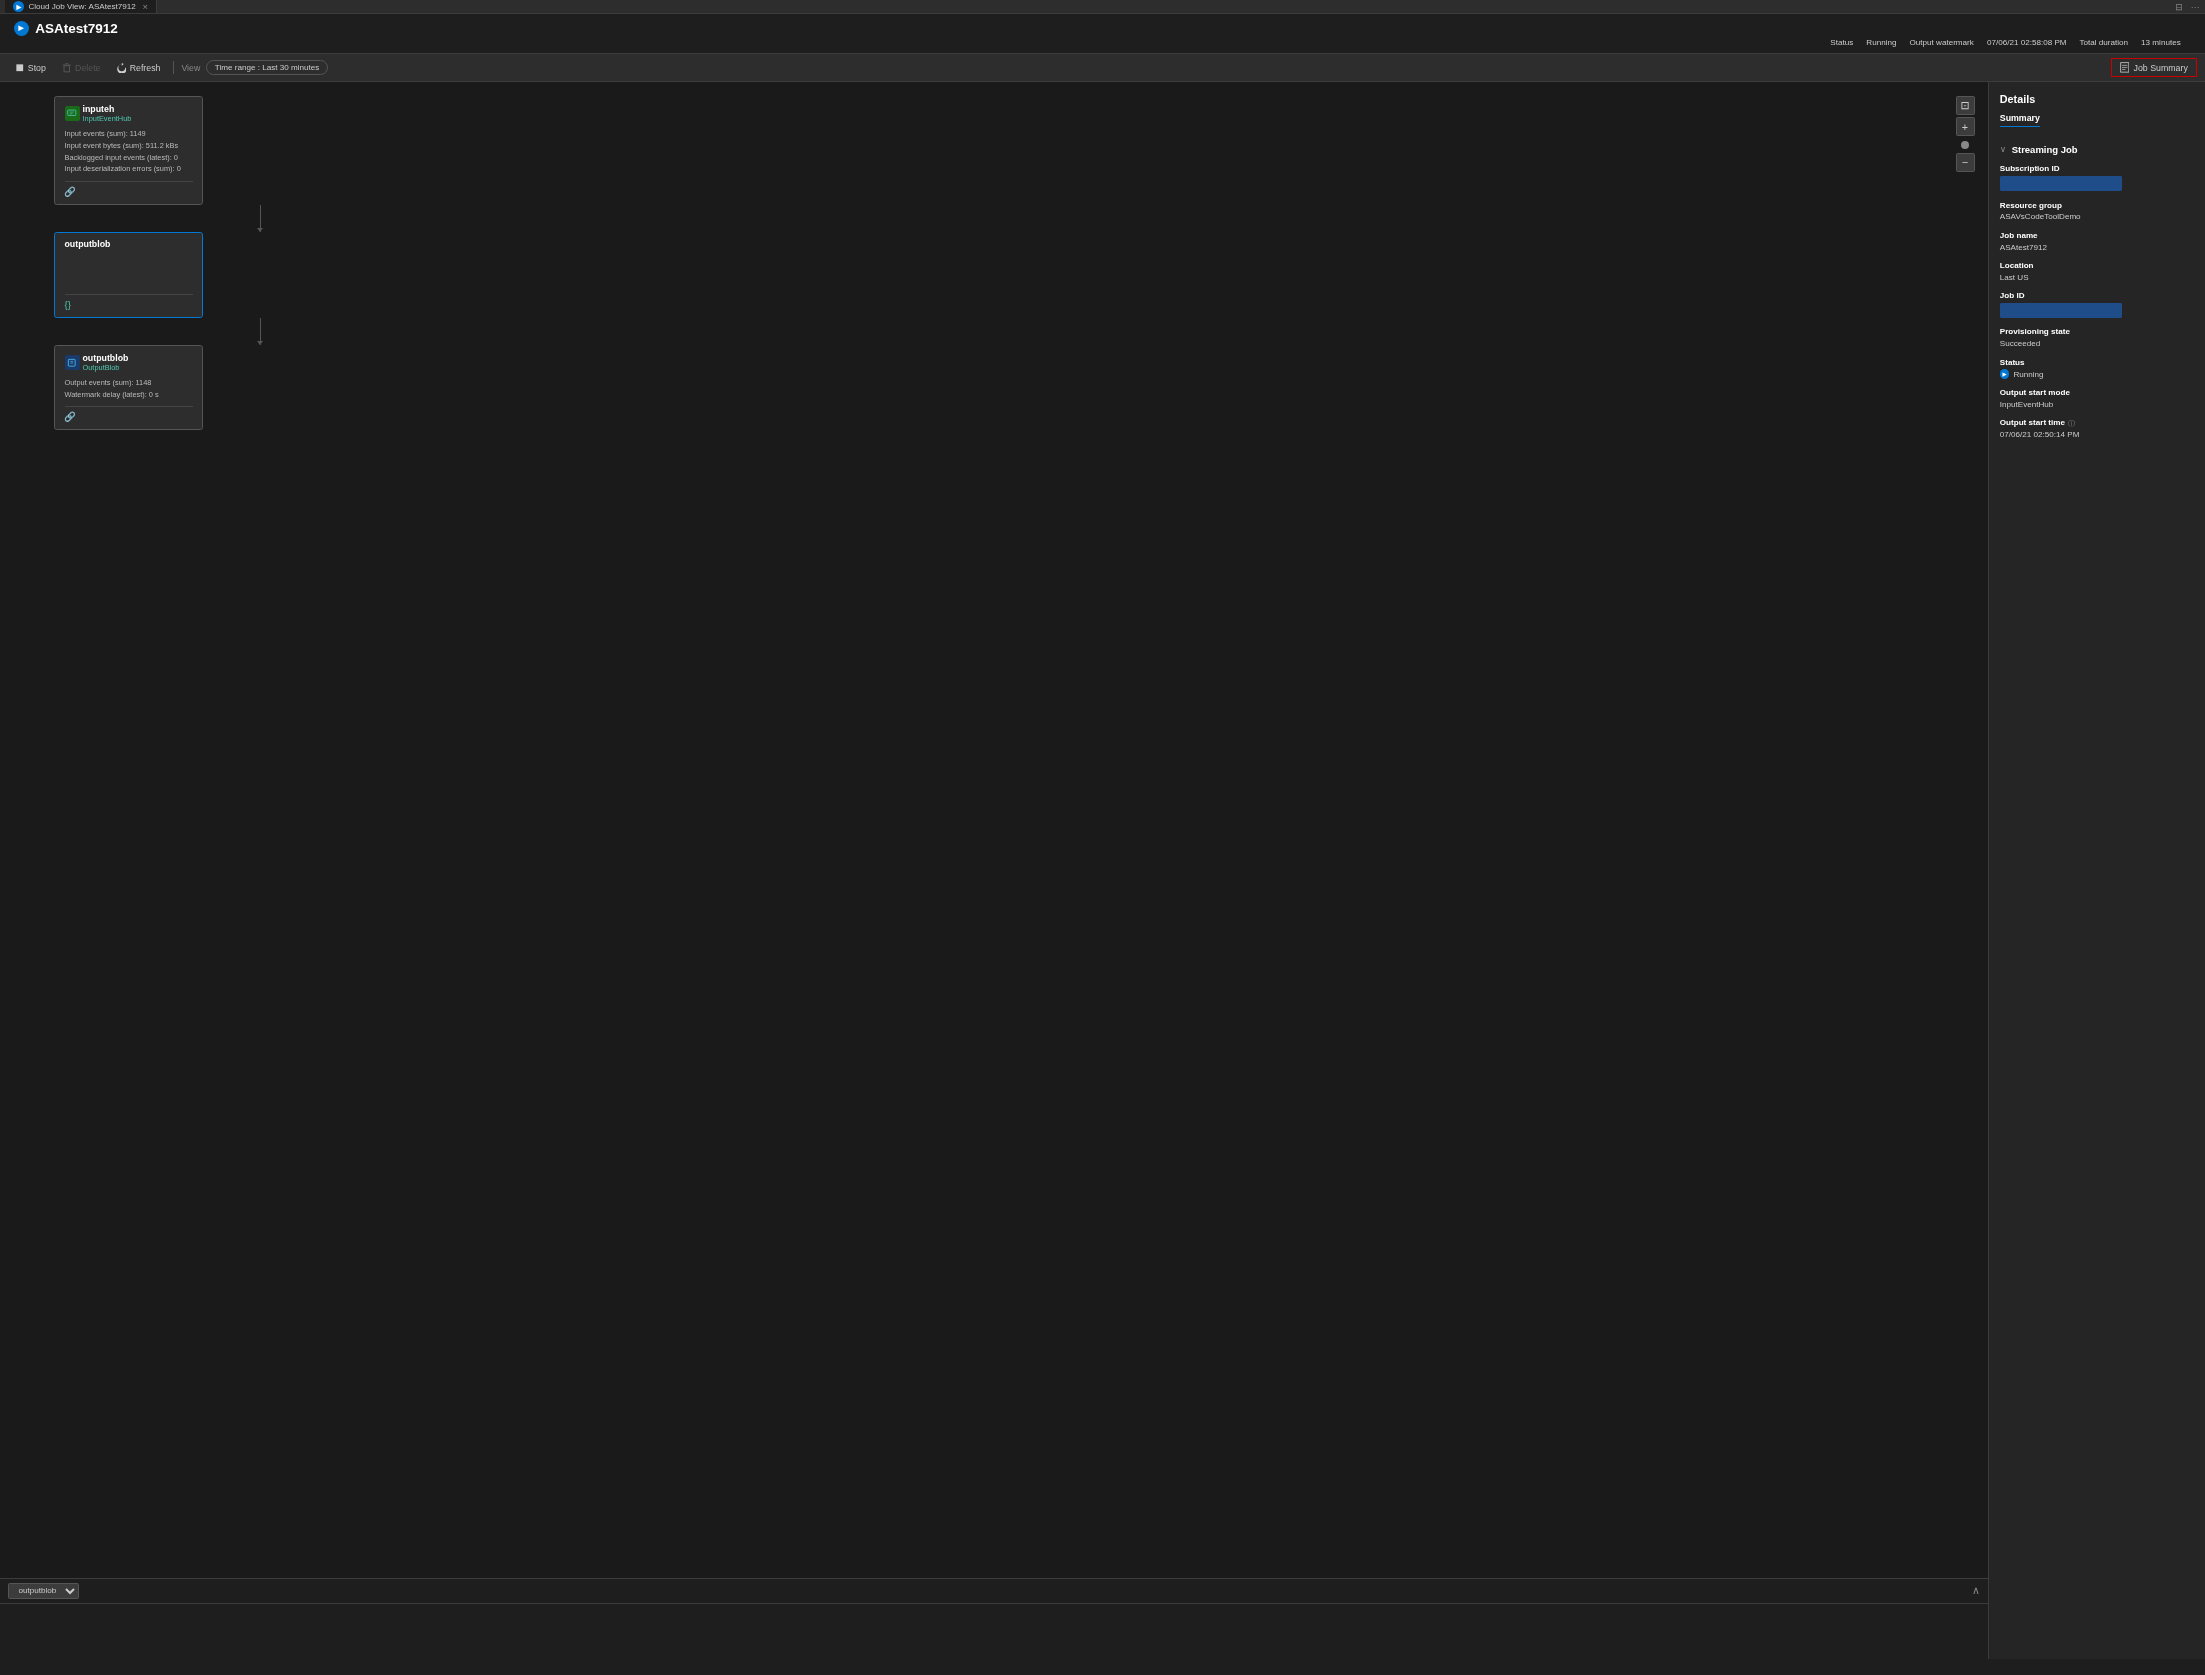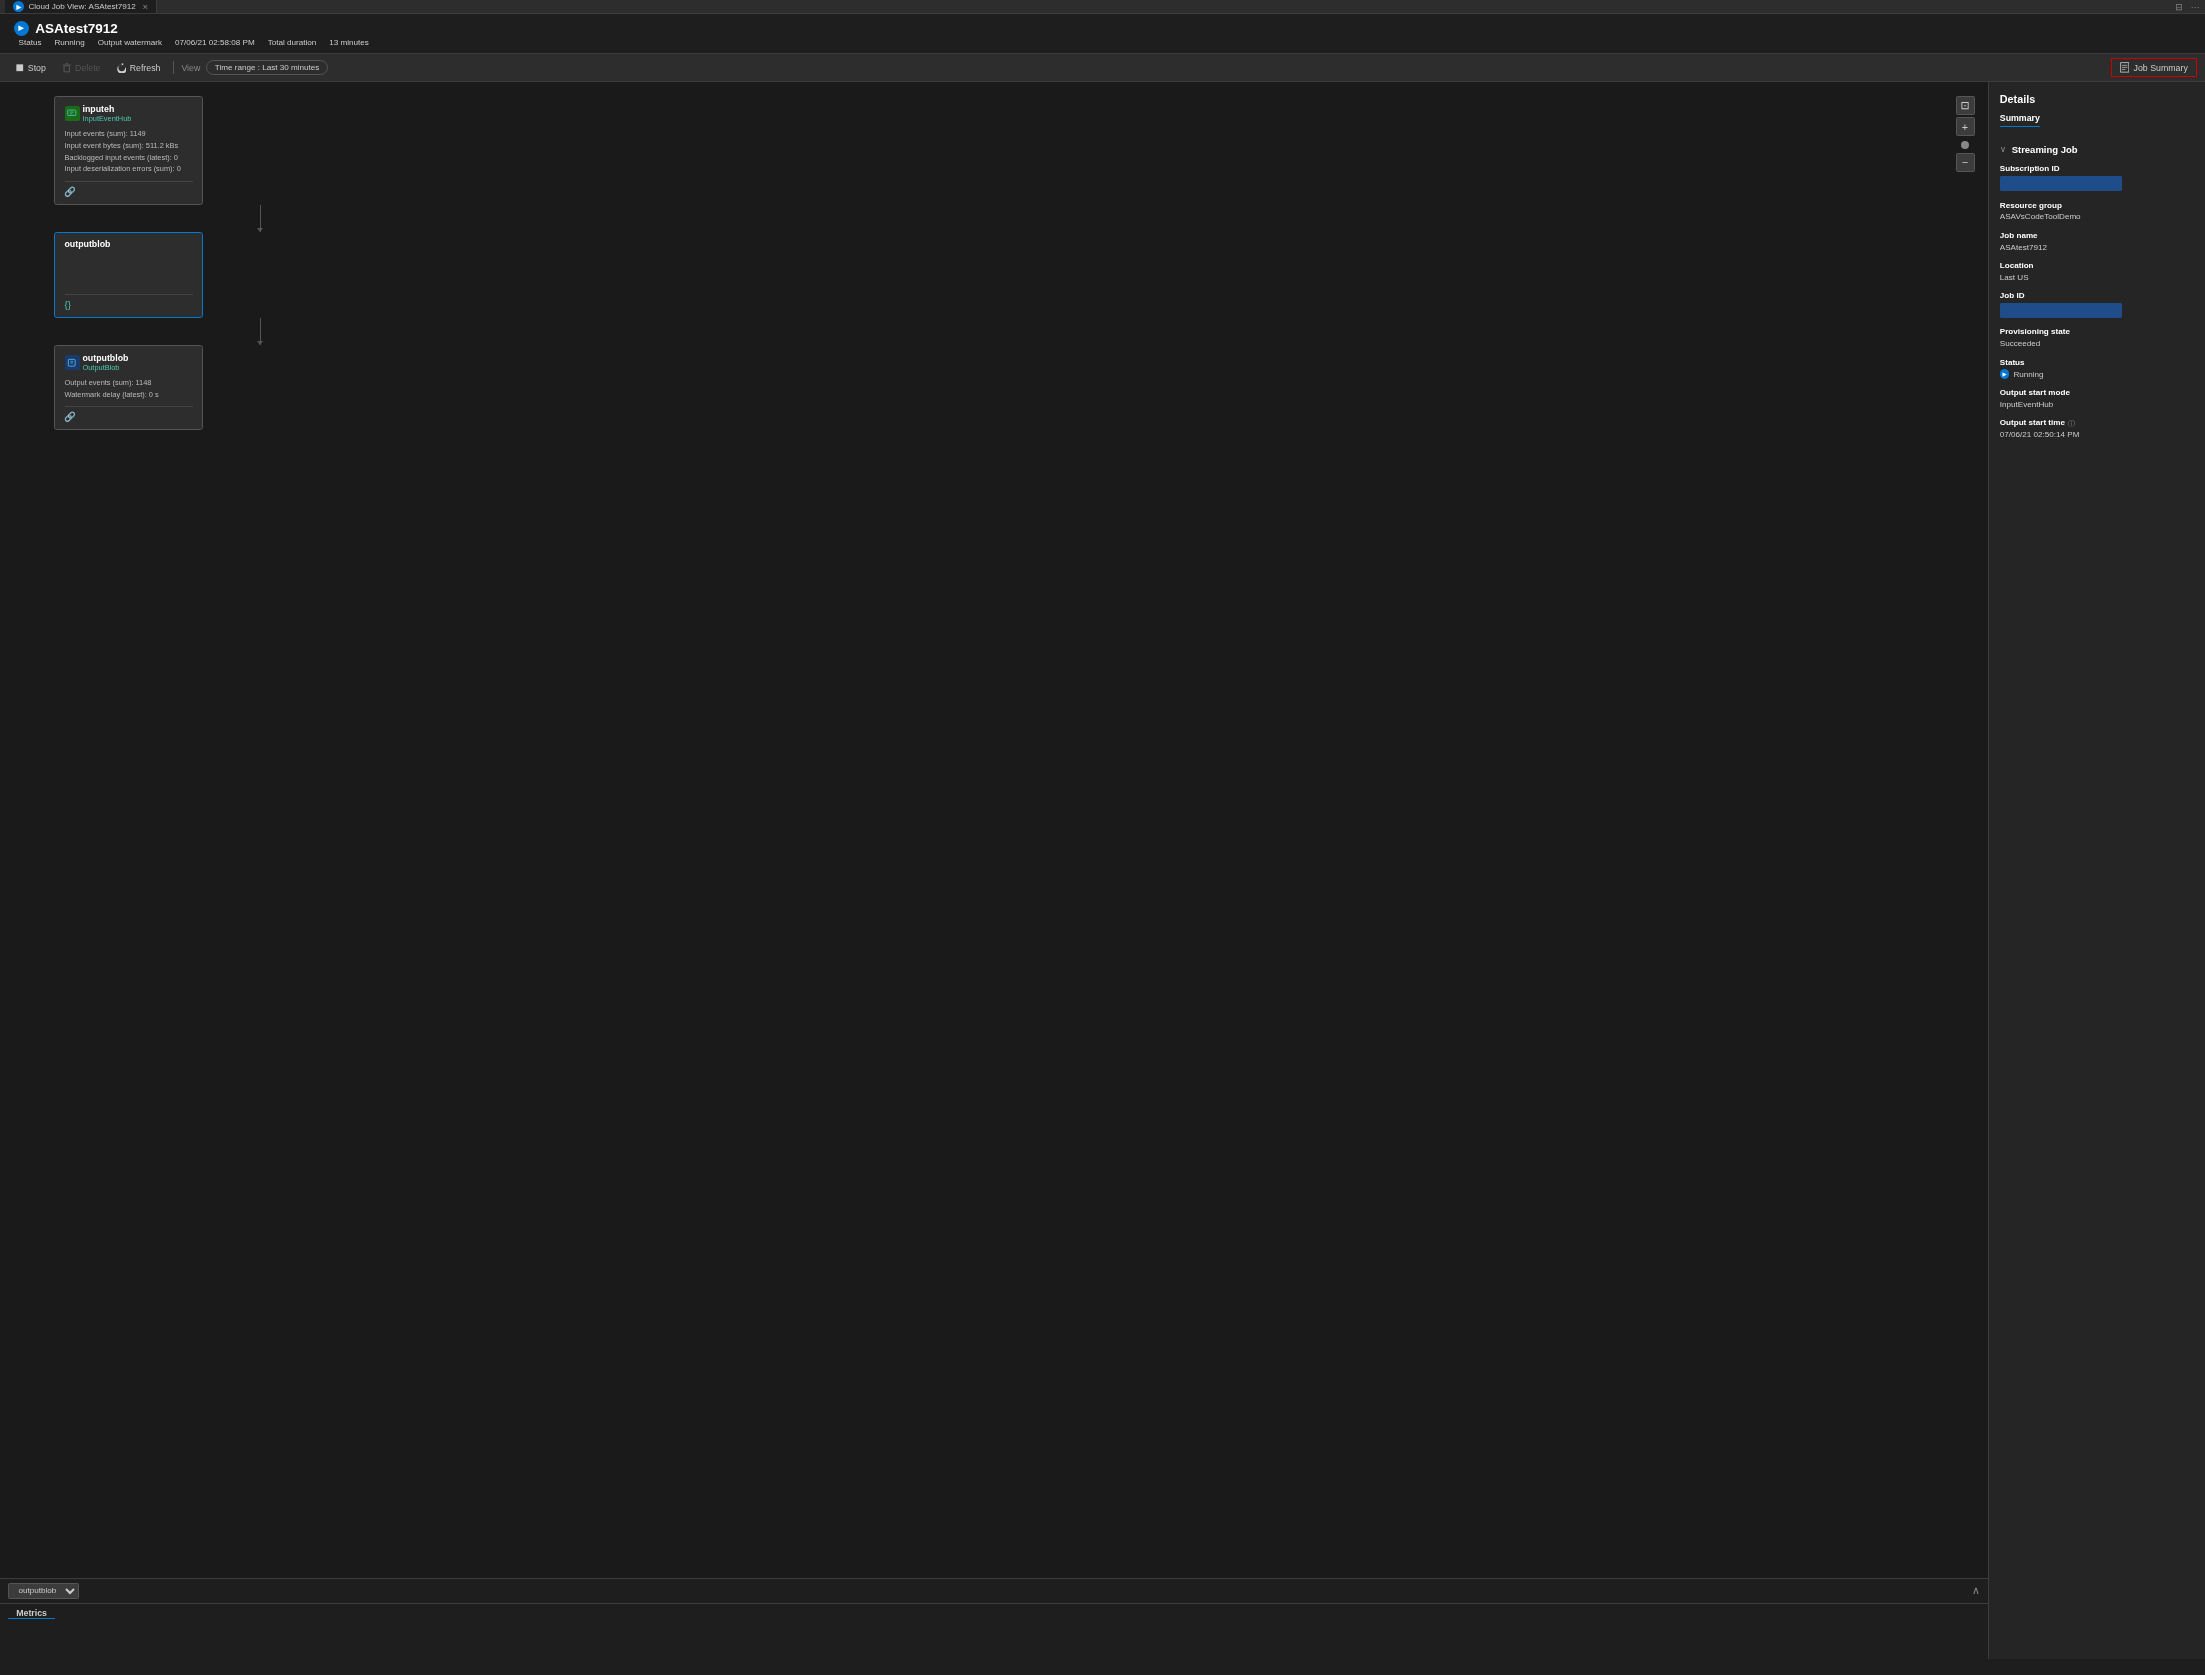--- a/index.html
+++ b/index.html
@@ -82,21 +82,22 @@
       font-weight: bold;
     }
     .header-name {
       font-size: 13.5px;
       font-weight: 600;
       color: #ffffff;
     }
     .header-meta {
       font-size: 8.1px;
       color: #888;
-      margin-left: 5px;
+      margin-left: 16px;
+      text-align: right;
     }
     .header-meta span {
       color: #cccccc;
       margin-right: 10.8px;
     }
     .meta-label {
       color: #888;
       margin-right: 2.7px;
     }
 
@@ -588,23 +589,20 @@
 
     <div class="bottom-panel">
       <div class="bottom-panel-header">
         <div class="bottom-panel-select">
           <select class="select-box">
             <option>outputblob</option>
           </select>
         </div>
         <div class="chevron-up">∧</div>
       </div>
-      <div>
-        <span class="metrics-label">Metrics</span>
-      </div>
     </div>
   </div>
 
   <div class="details-panel">
     <div class="details-title">Details</div>
     <div class="details-section-label">Summary</div>
 
     <div style="margin-top: 8.1px;">
       <div class="streaming-job-header">
         <span class="collapse-icon">∨</span>

